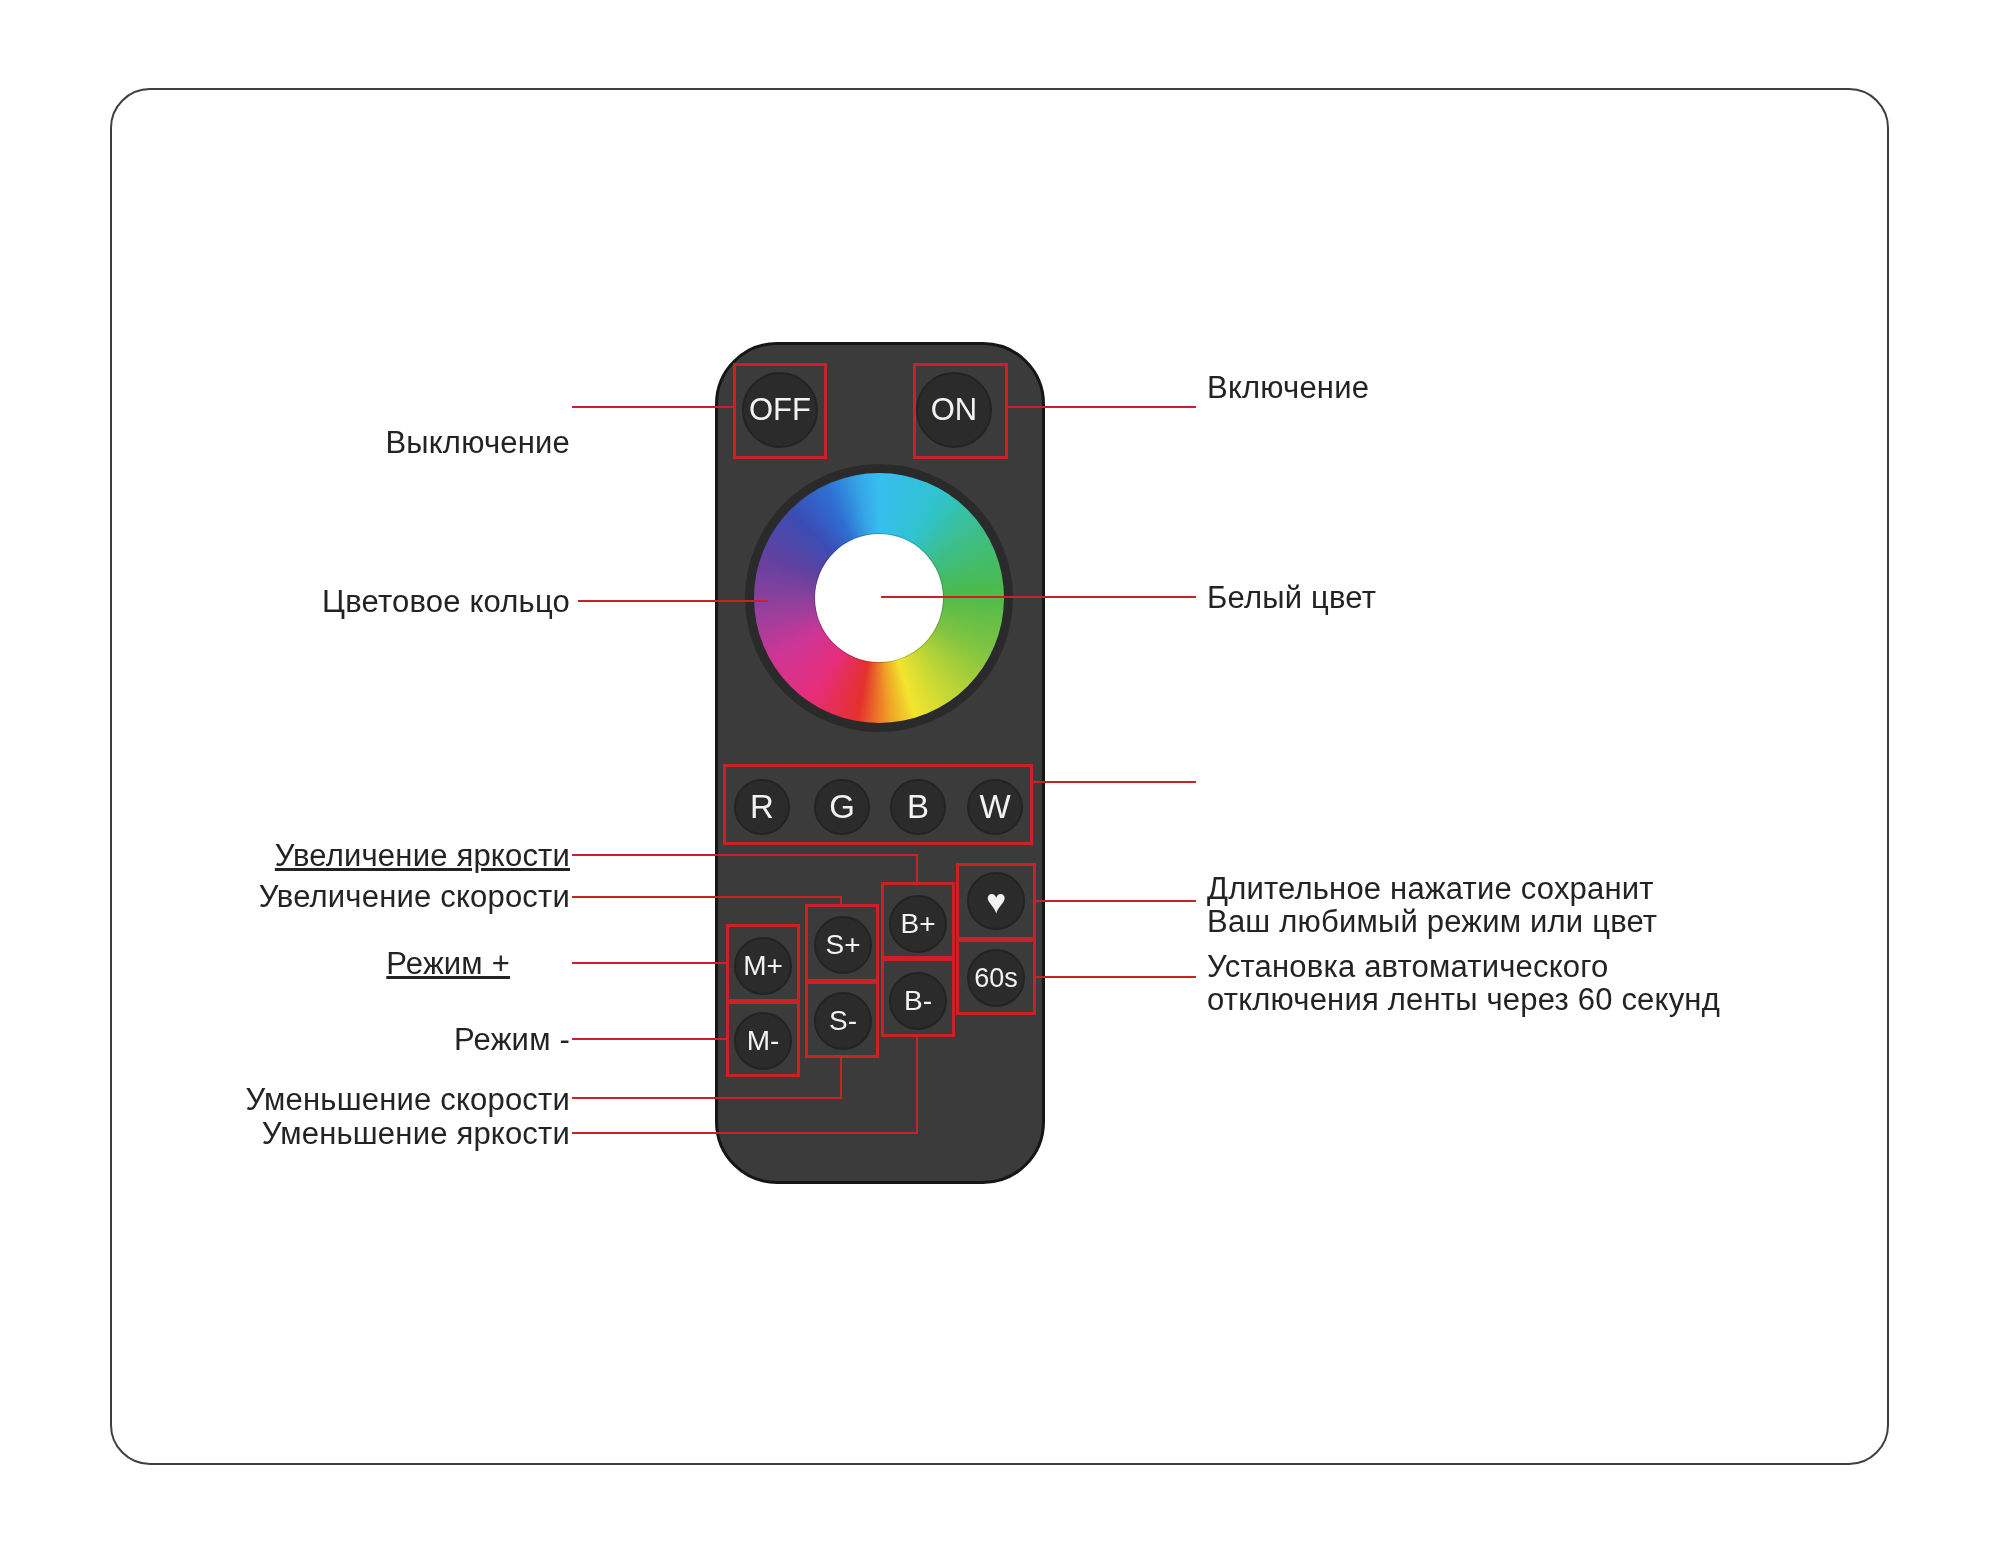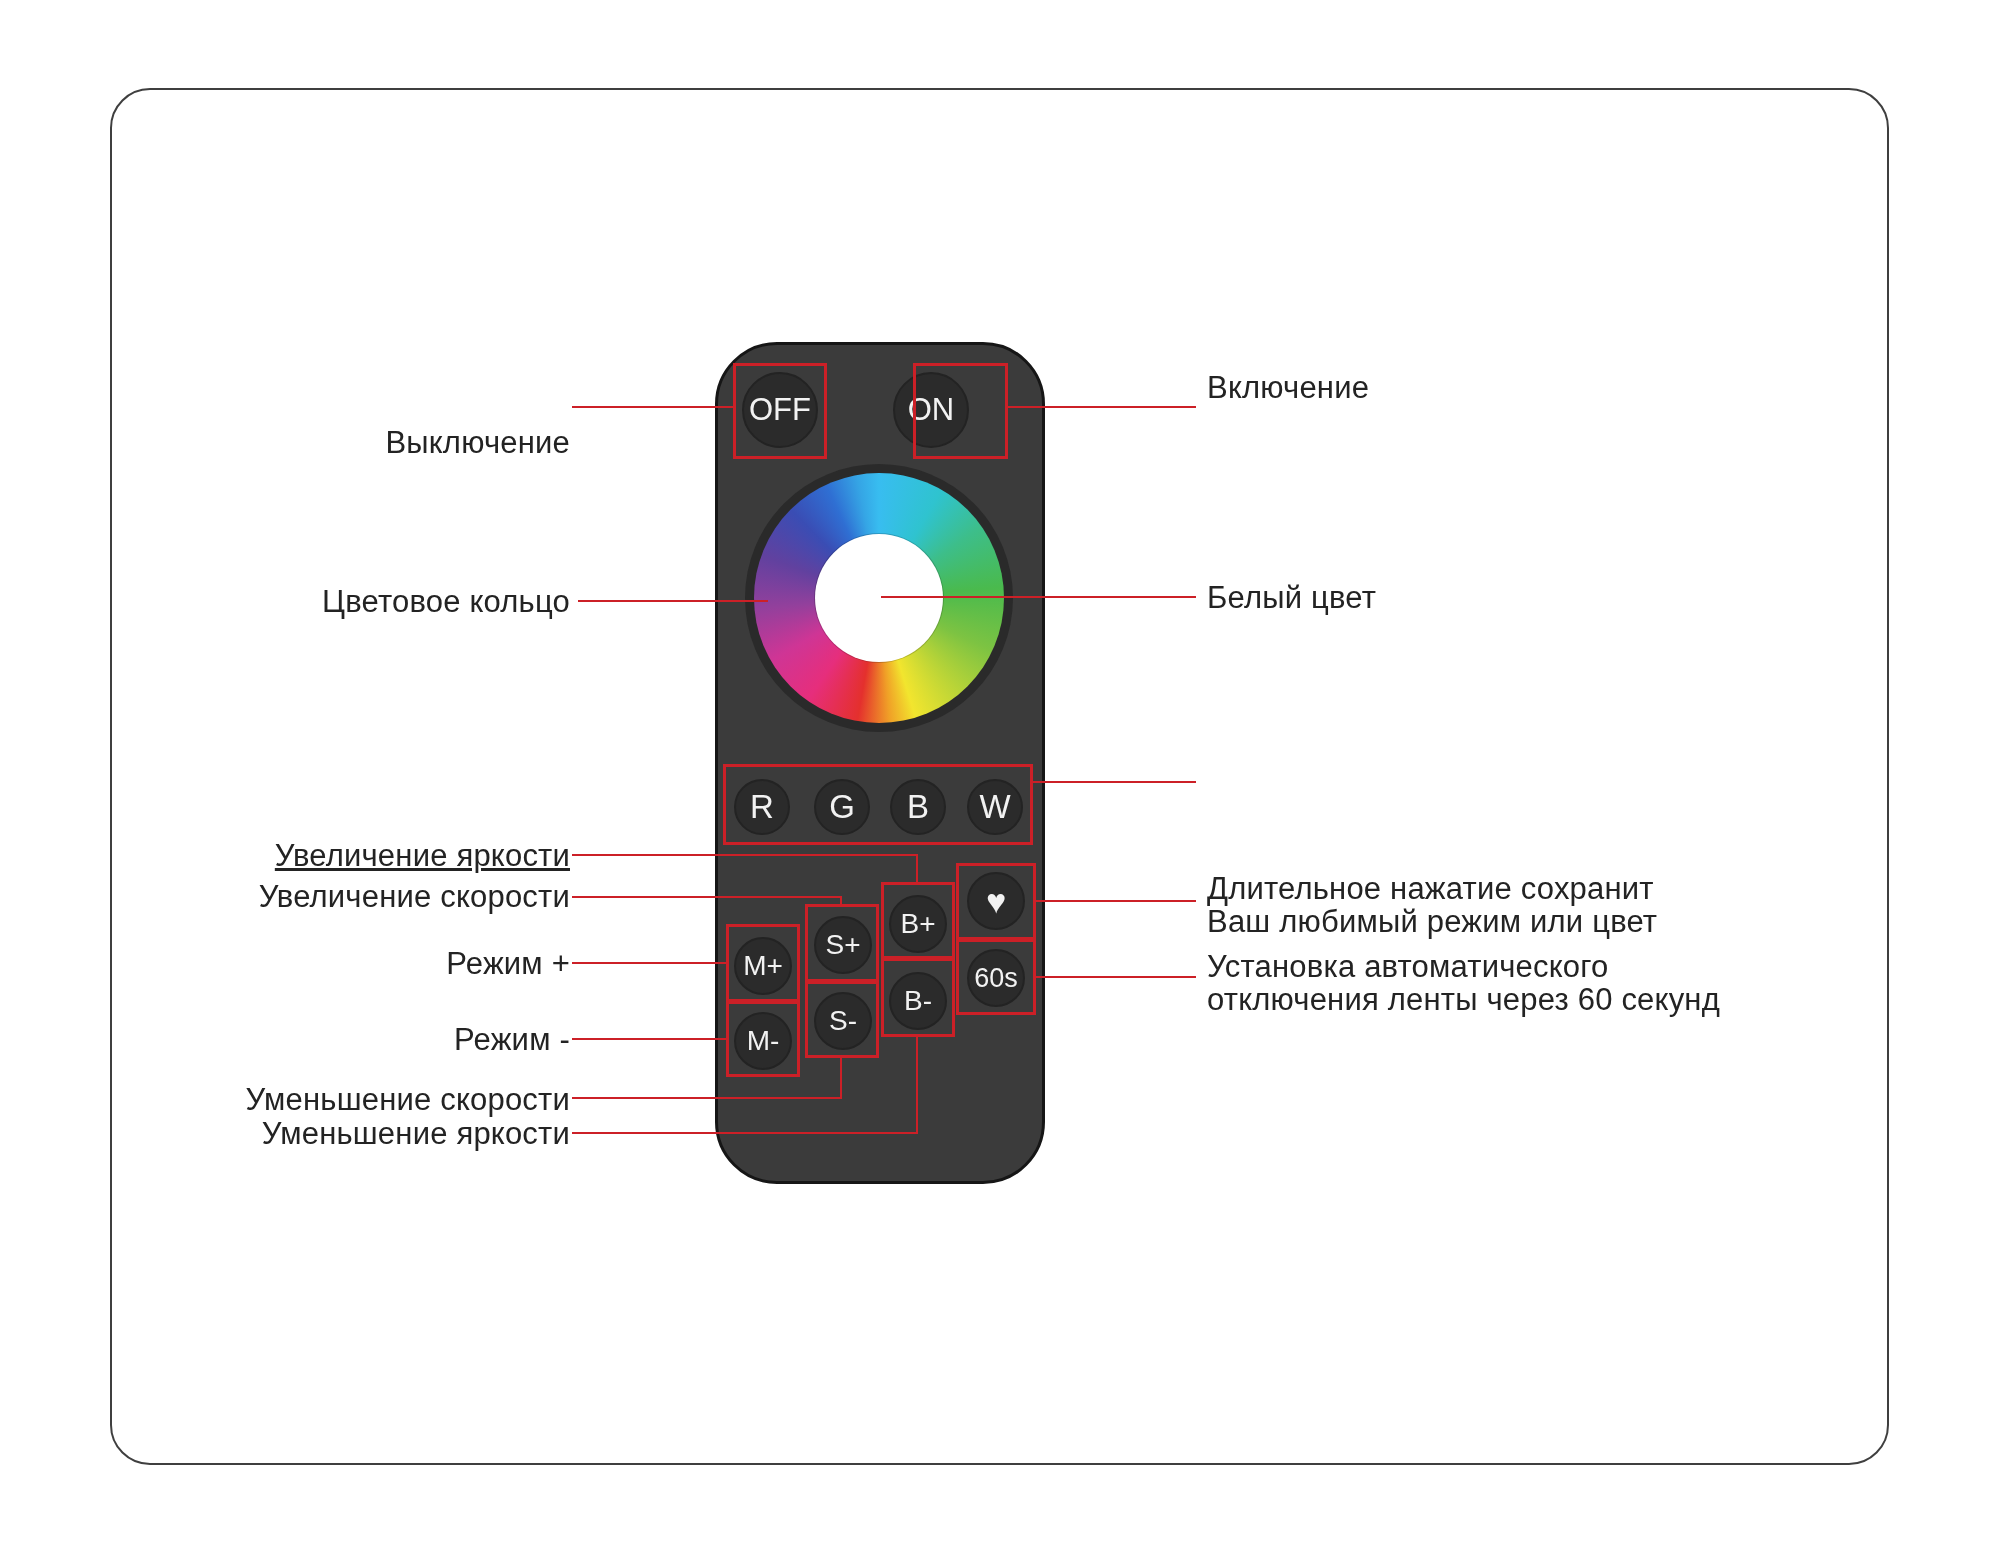--- a/index.html
+++ b/index.html
@@ -46,21 +46,21 @@
 <div class="canvas">
 
   <div class="frame"></div>
 
   <div class="remote"></div>
   <div class="wheel-bezel"></div>
   <div class="wheel"></div>
   <div class="wheel-center"></div>
 
   <div class="btn btn-big" style="left:742px;top:372px;">OFF</div>
-  <div class="btn btn-big" style="left:893px;top:372px;">ON</div>
+  <div class="btn btn-big" style="left:916px;top:372px;">ON</div>
 
   <div class="btn btn-mid" style="left:734px;top:779px;">R</div>
   <div class="btn btn-mid" style="left:814px;top:779px;">G</div>
   <div class="btn btn-mid" style="left:890px;top:779px;">B</div>
   <div class="btn btn-mid" style="left:967px;top:779px;">W</div>
 
   <div class="btn btn-sm" style="left:734px;top:937px;">M+</div>
   <div class="btn btn-sm" style="left:734px;top:1012px;">M-</div>
   <div class="btn btn-sm" style="left:814px;top:916px;">S+</div>
   <div class="btn btn-sm" style="left:814px;top:992px;">S-</div>
@@ -99,21 +99,21 @@
   <div class="hline" style="left:1008px;top:406px;width:188px;"></div>
   <div class="hline" style="left:881px;top:596px;width:315px;"></div>
   <div class="hline" style="left:1031px;top:781px;width:165px;"></div>
   <div class="hline" style="left:1034px;top:900px;width:162px;"></div>
   <div class="hline" style="left:1034px;top:976px;width:162px;"></div>
 
   <div class="lab lab-left" style="right:1430px;top:397px;margin-top:28px;">Выключение</div>
   <div class="lab lab-left" style="right:1430px;top:584px;margin-left:40px;">Цветовое кольцо</div>
   <div class="lab lab-left" style="right:1430px;top:838px;text-decoration:underline;">Увеличение яркости</div>
   <div class="lab lab-left" style="right:1430px;top:879px;">Увеличение скорости</div>
-  <div class="lab lab-left" style="right:1430px;top:946px;">Режим +</div>
+  <div class="lab lab-left" style="right:1490px;top:946px;text-decoration:underline;">Режим +</div>
   <div class="lab lab-left" style="right:1430px;top:1022px;">Режим -</div>
   <div class="lab lab-left" style="right:1430px;top:1082px;">Уменьшение скорости</div>
   <div class="lab lab-left" style="right:1430px;top:1116px;">Уменьшение яркости</div>
 
   <div class="lab" style="left:1207px;top:370px;">Включение</div>
   <div class="lab" style="left:1207px;top:580px;">Белый цвет</div>
   <div class="lab lab-block" style="left:1207px;top:872px;">Длительное нажатие сохранит
 Ваш любимый режим или цвет</div>
   <div class="lab lab-block" style="left:1207px;top:950px;">Установка автоматического
 отключения ленты через 60 секунд</div>

